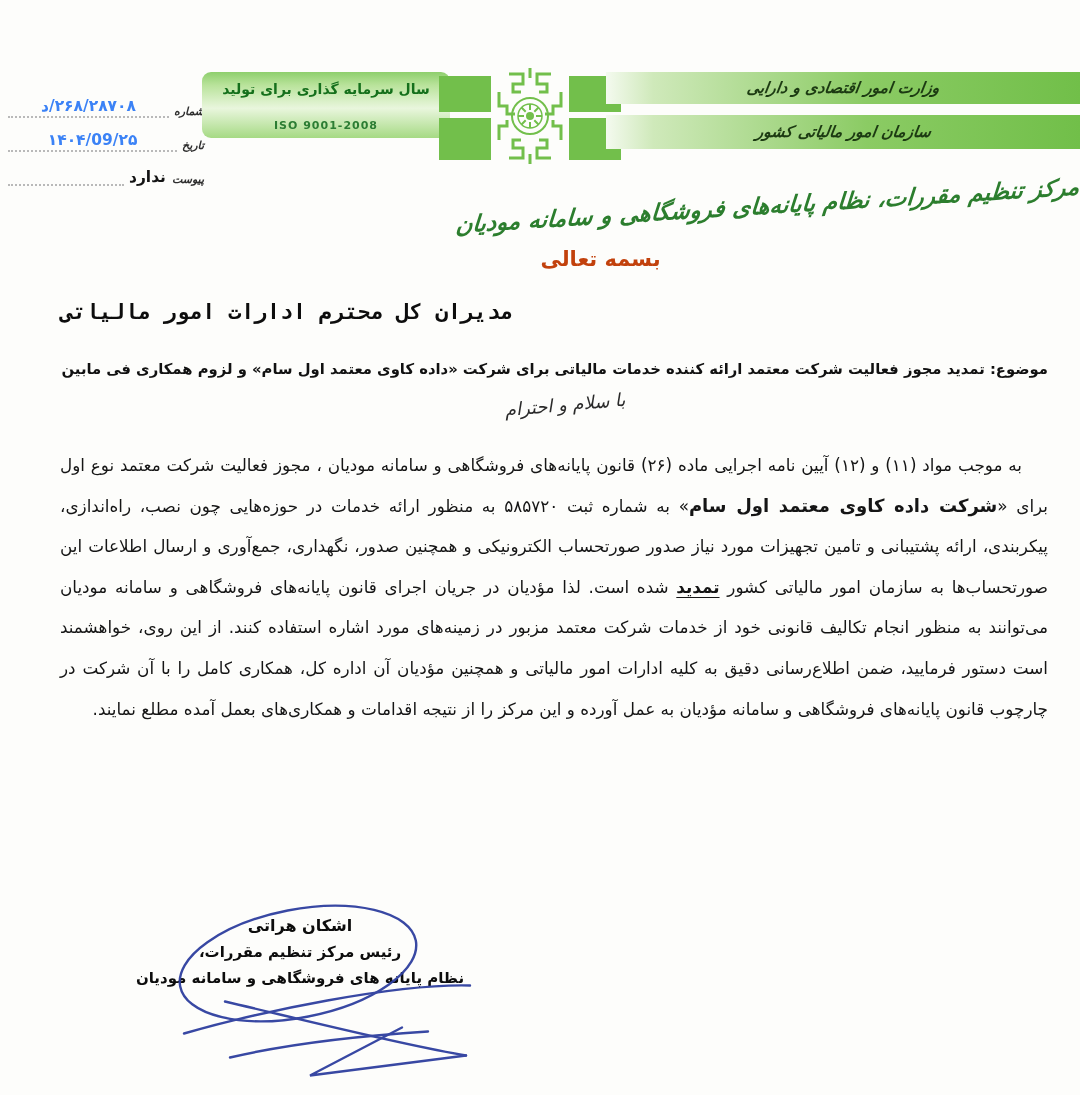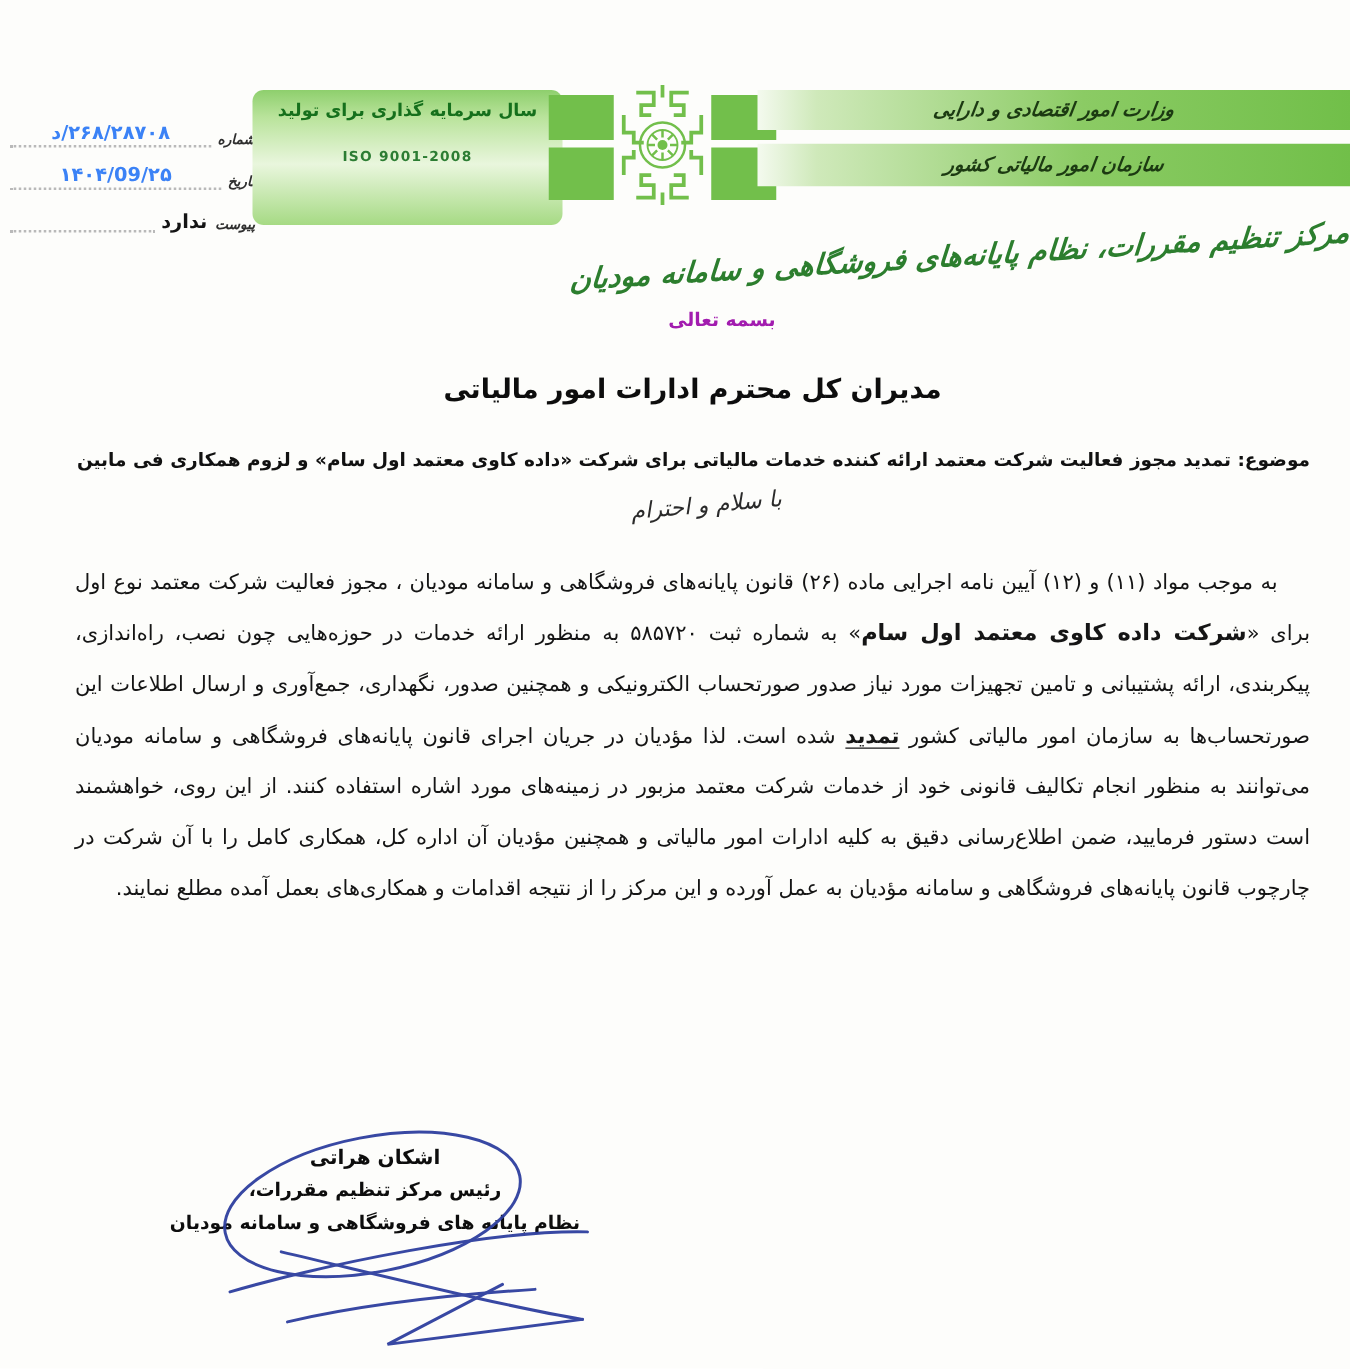--- a/index.html
+++ b/index.html
@@ -17,21 +17,21 @@
   .meta { position:absolute; left:8px; top:84px; width:198px; direction:rtl; }
   .meta-row { display:flex; align-items:flex-end; height:34px; }
   .meta-label { font-size:11px; font-style:italic; font-weight:600; color:#2f2f2f; white-space:nowrap; padding-right:2px;margin-top:36px; }
   .meta-fill { flex:1; border-bottom:2px dotted #b9b9b9; margin-right:5px; text-align:center;
                font-weight:bold; font-size:15.5px; color:#3b82f6; direction:rtl; padding-bottom:1px; white-space:nowrap; }
   .meta-fill.empty { min-height:0; }
   .meta-val-inline { font-weight:bold; font-size:15.5px; color:#141414; margin-right:6px; }
 
   
   .banner {
-    position:absolute; left:202px; top:72px; width:248px; height:108px;
+    position:absolute; left:202px; top:72px; width:248px; height:66px;
     border-radius:9px;
     background:linear-gradient(180deg,#8ecf6d 0%,#b9e39b 20%,#e9f6dd 55%,#a6da84 100%);
     text-align:center;
   }
   .banner-slogan { margin-top:9px; font-size:14px; font-weight:bold; color:#15701c; }
   .banner-iso { margin-top:22px; font-size:11px; font-weight:bold; color:#2c7d33; letter-spacing:1px; direction:ltr; }
 
   
   .emblem { position:absolute; left:437px; top:66px; width:186px; height:100px; }
 
@@ -49,27 +49,27 @@
 
   
   .center-call {
     position:absolute; left:540px; top:190px; width:540px;
     text-align:center; font-size:23px; font-weight:bold; font-style:italic;
     color:#2c7e2e; transform:rotate(-3.5deg) skewX(-8deg); line-height:1.2;
     white-space:nowrap;
   }
 
   .besmellah {
-    position:absolute; left:515px; top:247px; width:125px;
-    text-align:center; font-size:15px; font-weight:bold; color:#a21caf;
+    position:absolute; left:538px; top:247px; width:125px;
+    text-align:center; font-size:21px; font-weight:bold; color:#c2410c;
   }
 
   .recipient {
     position:absolute; left:60px; top:299px; width:988px;
-    text-align:center; font-size:21.5px; font-weight:bold; color:#0d0d0d;
+    text-align:left; font-size:21.5px; font-weight:bold; color:#0d0d0d;font-family:Liberation Mono, monospace;
   }
 
   .subject {
     position:absolute; left:60px; top:360px; width:988px;
     direction:rtl; text-align:right; font-size:14.8px; font-weight:bold; color:#111;
   }
 
   .salutation {
     position:absolute; left:455px; top:394px; width:220px;
     text-align:center; font-size:18px; font-style:italic; font-weight:500;

